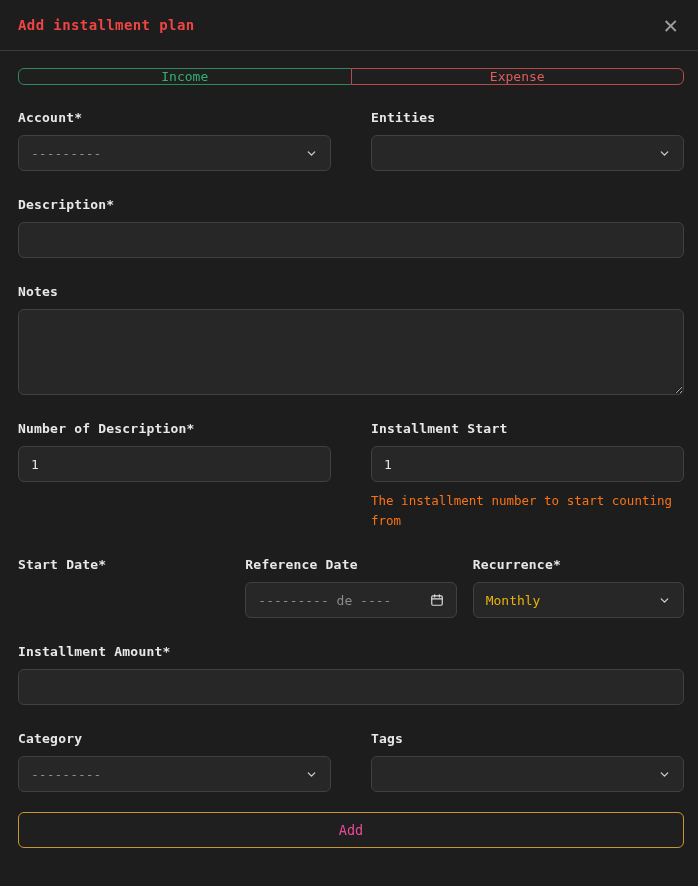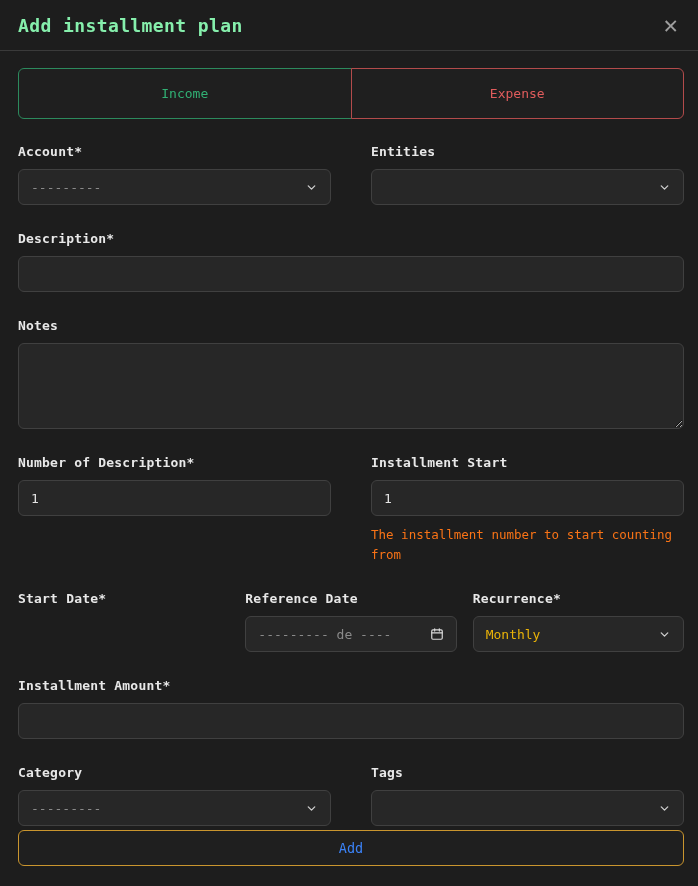--- a/index.html
+++ b/index.html
@@ -10,30 +10,30 @@
     font-family: "DejaVu Sans Mono", monospace;
     color: #e4e4e4;
     overflow: hidden;
   }
   .modal { width: 100%; height: 100%; display: flex; flex-direction: column; }
   .modal-header {
     display: flex; justify-content: space-between; align-items: center;
     padding: 13px 20px 13px 18px;
     border-bottom: 1px solid #3a3a3a;
   }
-  .modal-title { font-size: 18px; font-weight: bold; letter-spacing: 0.4px; color: #86efac; }
+  .modal-title { font-size: 14px; font-weight: bold; letter-spacing: 0.4px; color: #ef4444; }
   .close-btn {
     color: #9e9e9e; font-size: 24px; line-height: 1; cursor: pointer;
     background: none; border: none; font-family: inherit; padding: 0;
   }
   .modal-body { padding: 17px 14px 18px 18px; flex: 1; }
 
   .toggle-row { display: flex; margin-bottom: 25px; }
   .toggle-btn {
-    flex: 1; height: 51px;
+    flex: 1; height: 17px;
     display: flex; align-items: center; justify-content: center;
     font-size: 13px; background: #1f1f1f; cursor: pointer;
     font-family: inherit;
   }
   .toggle-income {
     border: 1px solid #2c8a5d; color: #31b074;
     border-radius: 6px 0 0 6px;
   }
   .toggle-expense {
     border: 1px solid #b34b4b; color: #e05c5c;
@@ -73,21 +73,21 @@
   .row-3 { display: flex; gap: 16px; align-items: flex-start; justify-content: space-between; }
   .row-3 > .col { flex: 1; min-width: 0; }
 
   .help-text {
     font-size: 12.5px; color: #f97316; margin-top: 9px; line-height: 1.6;
   }
 
   .add-btn {
     width: 100%; height: 36px;
     background: #1f1f1f; border: 1px solid #c9952e; border-radius: 6px;
-    color: #3b82f6; font-family: inherit; font-size: 13.5px;
+    color: #ec4899; font-family: inherit; font-size: 13.5px;
     cursor: pointer; display: flex; align-items: center; justify-content: center;
   }
 </style>
 </head>
 <body>
 
 <div class="modal">
 
   <div class="modal-header">
     <div class="modal-title">Add installment plan</div>
@@ -185,21 +185,21 @@
       </div>
     </div>
 
     <div class="field">
       <div class="field-label">Installment Amount*</div>
       <div class="control">
         <input type="text" value="" style="">
       </div>
     </div>
 
-    <div class="field row-2" style="margin-bottom: 4px;">
+    <div class="field row-2" style="margin-bottom: 20px;">
       <div class="col">
         <div class="field-label">Category</div>
         <div class="control">
           <span class="select-value dim">---------</span>
           <span class="trailing-icon">
             <svg width="13" height="13" viewBox="0 0 24 24" fill="none" stroke="#cfcfcf" stroke-width="2.4" stroke-linecap="round" stroke-linejoin="round">
                 <path d="M6 9l6 6 6-6"></path>
               </svg>
           </span>
         </div>

